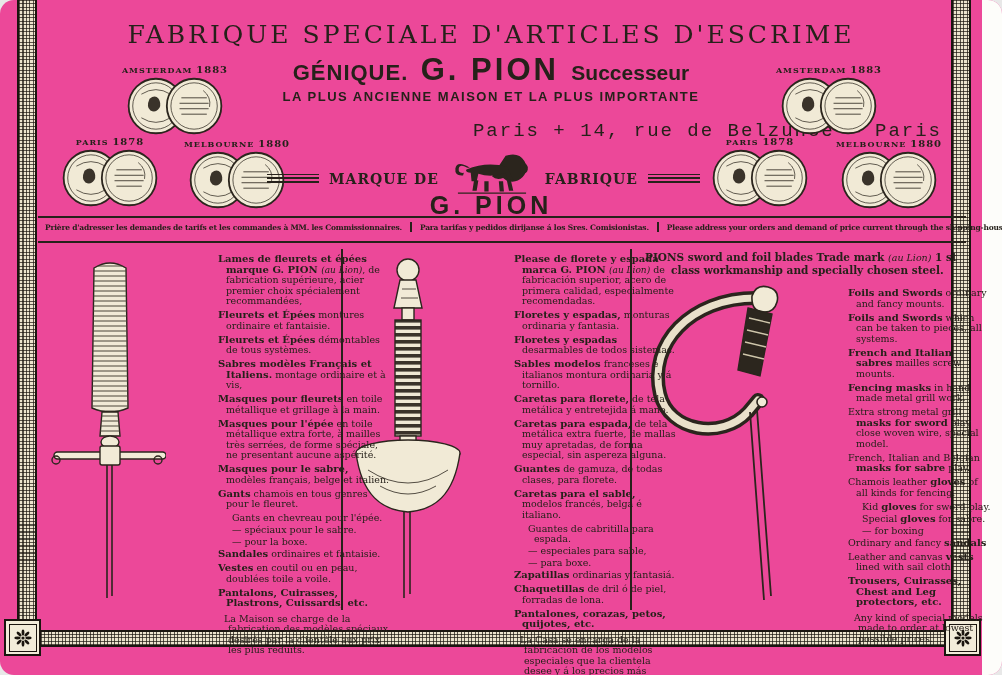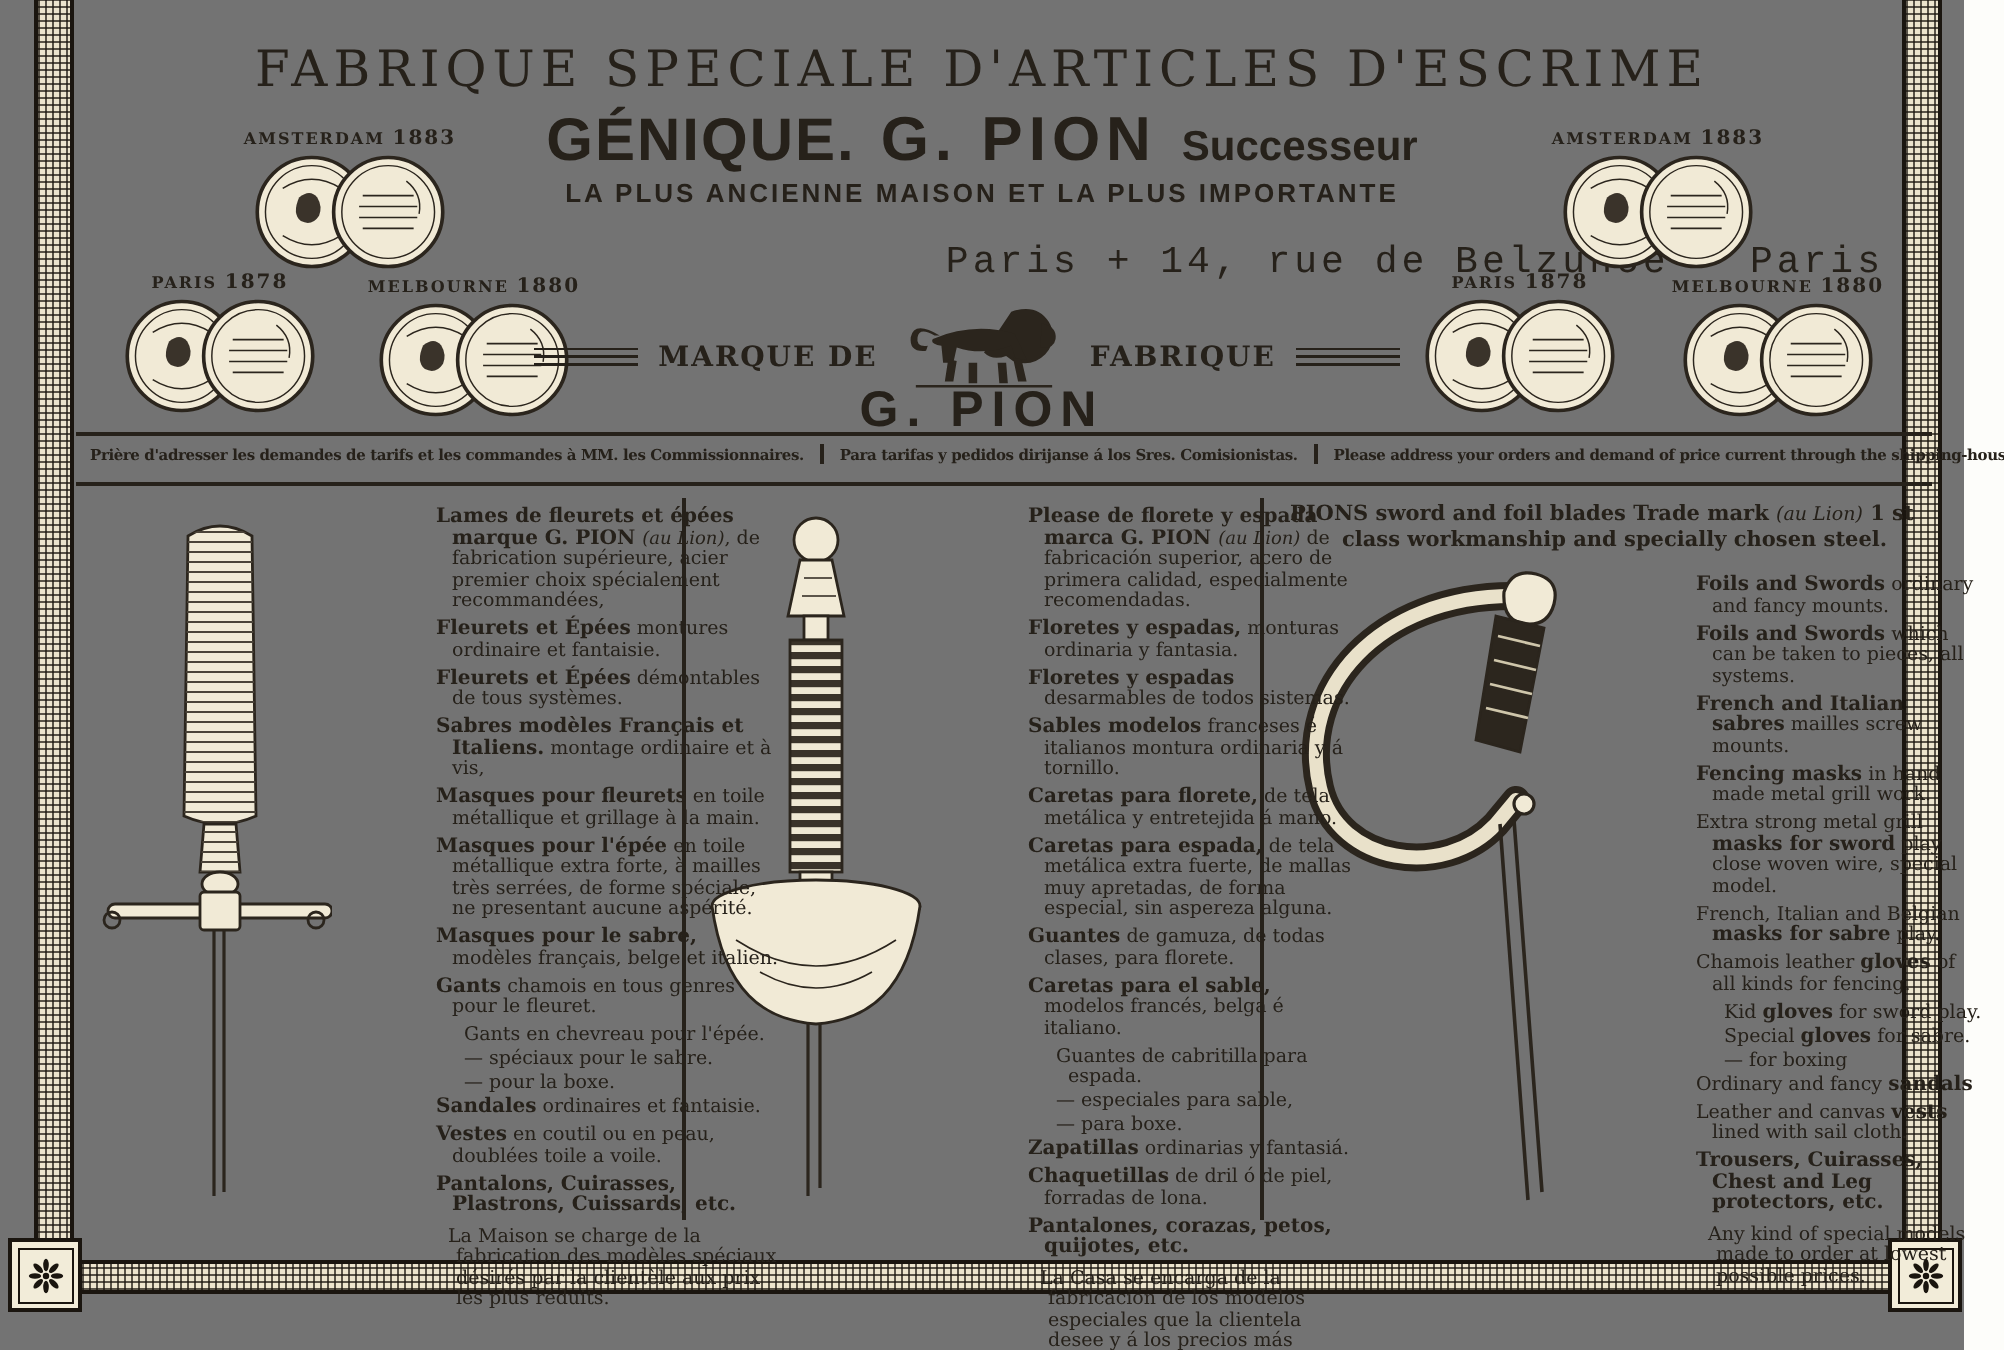--- a/index.html
+++ b/index.html
@@ -1,35 +1,35 @@
 <!DOCTYPE html>
 <html><head>
 <meta charset="utf-8">
 <style>
   html,body{margin:0;padding:0;background:#e8e8e8;}
-  .page{position:relative;width:1002px;height:675px;background:#737373;overflow:hidden;
-        font-family:"DejaVu Serif",serif;color:#26211a;}
+  .page{position:relative;width:1002px;height:675px;background:#ec4899;overflow:hidden;
+        font-family:"DejaVu Serif",serif;color:#26211a;border-radius:14px;}
   
   .band-v{position:absolute;top:0;width:20px;height:620px;box-sizing:border-box;
           border-left:2.5px solid #1a150f;border-right:2.5px solid #1a150f;background-color:#ece4cd;
           background-image:repeating-linear-gradient(0deg,rgba(26,21,15,.7) 0 1px,transparent 1px 3.5px),
                            repeating-linear-gradient(90deg,rgba(26,21,15,.7) 0 1px,transparent 1px 3.5px);}
   .band-h{position:absolute;left:41px;top:630px;width:903px;height:17px;box-sizing:border-box;
           border-top:2.5px solid #1a150f;border-bottom:2.5px solid #1a150f;background-color:#ece4cd;
           background-image:repeating-linear-gradient(0deg,rgba(26,21,15,.7) 0 1px,transparent 1px 3.5px),
                            repeating-linear-gradient(90deg,rgba(26,21,15,.7) 0 1px,transparent 1px 3.5px);}
   .corner{position:absolute;width:37px;height:37px;box-sizing:border-box;border:2.5px solid #1a150f;
           background:#f2ecd9;display:flex;align-items:center;justify-content:center;}
   .corner-inner{width:26px;height:26px;border:1px solid #1a150f;display:flex;align-items:center;justify-content:center;}
   .scan-edge{position:absolute;right:0;top:0;width:20px;height:675px;background:#fdfdfa;}
   
   .title{position:absolute;left:40px;right:60px;top:20px;text-align:center;font-size:25px;
          letter-spacing:3px;white-space:nowrap;}
   .brand-row{position:absolute;left:40px;right:60px;top:52px;text-align:center;font-family:"Liberation Sans",sans-serif;}
-  .brand-prefix{font-weight:bold;font-size:30px;letter-spacing:1px;vertical-align:baseline;}
+  .brand-prefix{font-weight:bold;font-size:22px;letter-spacing:1px;vertical-align:baseline;}
   .brand-name{font-weight:bold;font-size:31px;letter-spacing:3px;margin:0 8px;}
   .brand-suffix{font-weight:bold;font-size:21px;}
   .tagline{position:absolute;left:40px;right:60px;top:89px;text-align:center;
            font-family:"Liberation Sans",sans-serif;font-weight:bold;font-size:13px;letter-spacing:1.5px;}
   .subline{position:absolute;left:40px;right:60px;top:105px;text-align:center;font-size:14.5px;}
   .address{position:absolute;left:40px;right:60px;top:120px;text-align:right;font-size:19px;letter-spacing:2px;font-family:Liberation Mono, monospace;}
   
   .medal{position:absolute;width:110px;text-align:center;}
   .medal-label{font-size:8px;font-weight:bold;letter-spacing:1px;margin-bottom:1px;white-space:nowrap;}
   .medal-label b{font-size:10px;}

